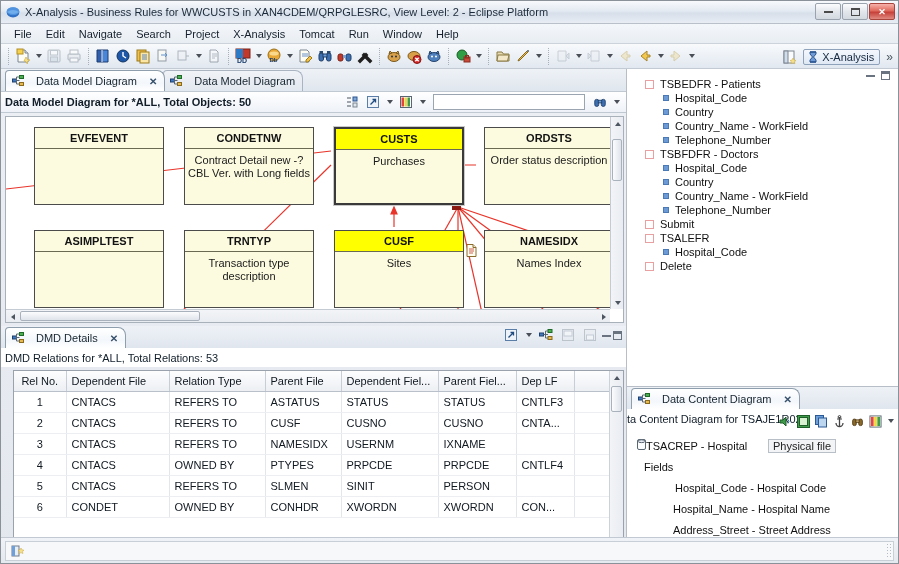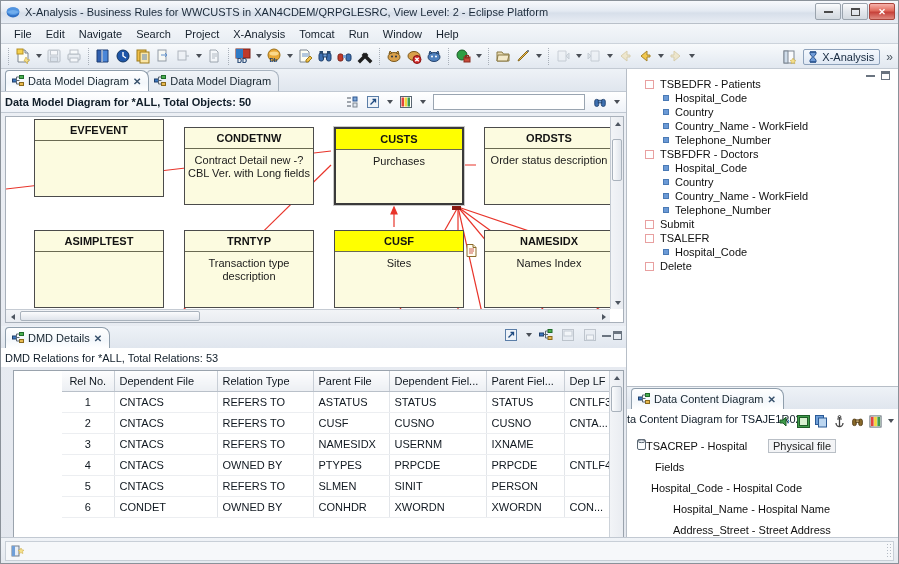--- a/index.html
+++ b/index.html
@@ -104,21 +104,21 @@
   .right-col { width: 272px; height: 100%; display:flex; flex-direction:column;
                border-left: 1px solid #b7bec7; }
 
   
   .tabrow {
     height: 22px; display: flex; align-items: flex-end;
     background: linear-gradient(180deg,#eef2f7 0%,#e0e6ee 100%);
     padding-left: 4px; position: relative;
   }
   .tab {
-    height: 21px; display:flex; align-items:center; gap:4px;
+    height: 21px; display:flex; align-items:center; gap:12px;
     padding: 0 7px 0 6px;
     border: 1px solid #a9b4c0; border-bottom: none;
     border-radius: 4px 8px 0 0;
     font-size: 11px; color: #17252f;
     background: linear-gradient(180deg,#fdfdfe 0%,#eaeff5 100%);
     margin-right: -2px;
   }
   .tab.active {
     background: linear-gradient(180deg,#ffffff 0%,#f3f7fb 60%,#ffffff 100%);
     font-weight: 400; z-index: 3;
@@ -213,21 +213,21 @@
   .dmd-tools { position:absolute; right:4px; bottom:3px; display:flex; align-items:center; gap:2px;}
   .dmd-sub {
     height: 19px; display:flex; align-items:center;
     font-size: 11px; color:#101d29; padding-left:4px;
     background:#fff;
   }
   .table-wrap {
     flex:1; margin: 3px 2px 4px 12px; border:1px solid #9aa3ad; background:#fff;
     position:relative; overflow:hidden;
   }
-  table.grid { border-collapse: collapse; width: 597px; table-layout: fixed; margin-left: 48px; }
+  table.grid { border-collapse: collapse; width: 597px; table-layout: fixed; }
   table.grid th {
     height: 20px; font-size: 11px; font-weight: normal; color:#101820;
     background: linear-gradient(180deg,#fdfdfe 0%,#eceff3 100%);
     border-right: 1px solid #c8ced6; border-bottom: 1px solid #b9c0c9;
     text-align: left; padding: 0 5px; white-space: nowrap; overflow:hidden;
   }
   table.grid th.num { text-align:center; padding:0; }
   table.grid td {
     height: 21px; font-size: 11px; color:#101820;
     border-right: 1px solid #e3e6ea; border-bottom: 1px solid #eceef1;
@@ -641,21 +641,21 @@
             <div class="ebody">Purchases</div>
           </div>
           <div class="docicon" style="left:460px;top:127px;">
             <svg width="11" height="13" viewBox="0 0 11 13">
               <path d="M1 0.5h6l3 3v9H1z" fill="#fffdf0" stroke="#8a6a2a"></path>
               <path d="M7 .5v3h3" fill="#f0e6c8" stroke="#8a6a2a"></path>
               <path d="M3 5h5M3 7h5M3 9h4" stroke="#c0392b" stroke-width=".8"></path>
             </svg>
           </div>
 
-          <div class="ent" style="left:28px;top:2px;width:130px;height:78px;">
+          <div class="ent" style="left:28px;top:10px;width:130px;height:78px;">
             <div class="ehdr">EVFEVENT</div>
             <div class="ebody"></div>
           </div>
 
           <div class="ent" style="left:178px;top:10px;width:130px;height:78px;">
             <div class="ehdr">CONDETNW</div>
             <div class="ebody">Contract Detail new -? CBL Ver. with Long fields</div>
           </div>
 
           <div class="ent" style="left:478px;top:10px;width:130px;height:78px;">
@@ -983,25 +983,25 @@
           <div class="dcd-row" style="padding-left:10px">
             <span class="tfile">
               <svg width="9" height="11" viewBox="0 0 9 11">
                 <rect x="0.5" y="0.5" width="8" height="10" rx="1.5" fill="#fbfdfe" stroke="#5a6672"></rect>
                 <ellipse cx="4.5" cy="2.2" rx="3.6" ry="1.4" fill="#e8eef4" stroke="#5a6672"></ellipse>
               </svg>
             </span>
             <span>TSACREP - Hospital</span>
             <span class="pf-label">Physical file</span>
           </div>
-          <div class="dcd-row" style="padding-left:28px">
+          <div class="dcd-row" style="padding-left:17px">
             <span class="tdiam"></span>
             <span>Fields</span>
           </div>
-          <div class="dcd-row" style="padding-left:24px">
+          <div class="dcd-row" style="padding-left:48px">
             <span class="tdot"></span>
             <span>Hospital_Code - Hospital Code</span>
           </div>
           <div class="dcd-row" style="padding-left:46px">
             <span class="tdot"></span>
             <span>Hospital_Name - Hospital Name</span>
           </div>
           <div class="dcd-row" style="padding-left:46px">
             <span class="tdot"></span>
             <span>Address_Street - Street Address</span>

